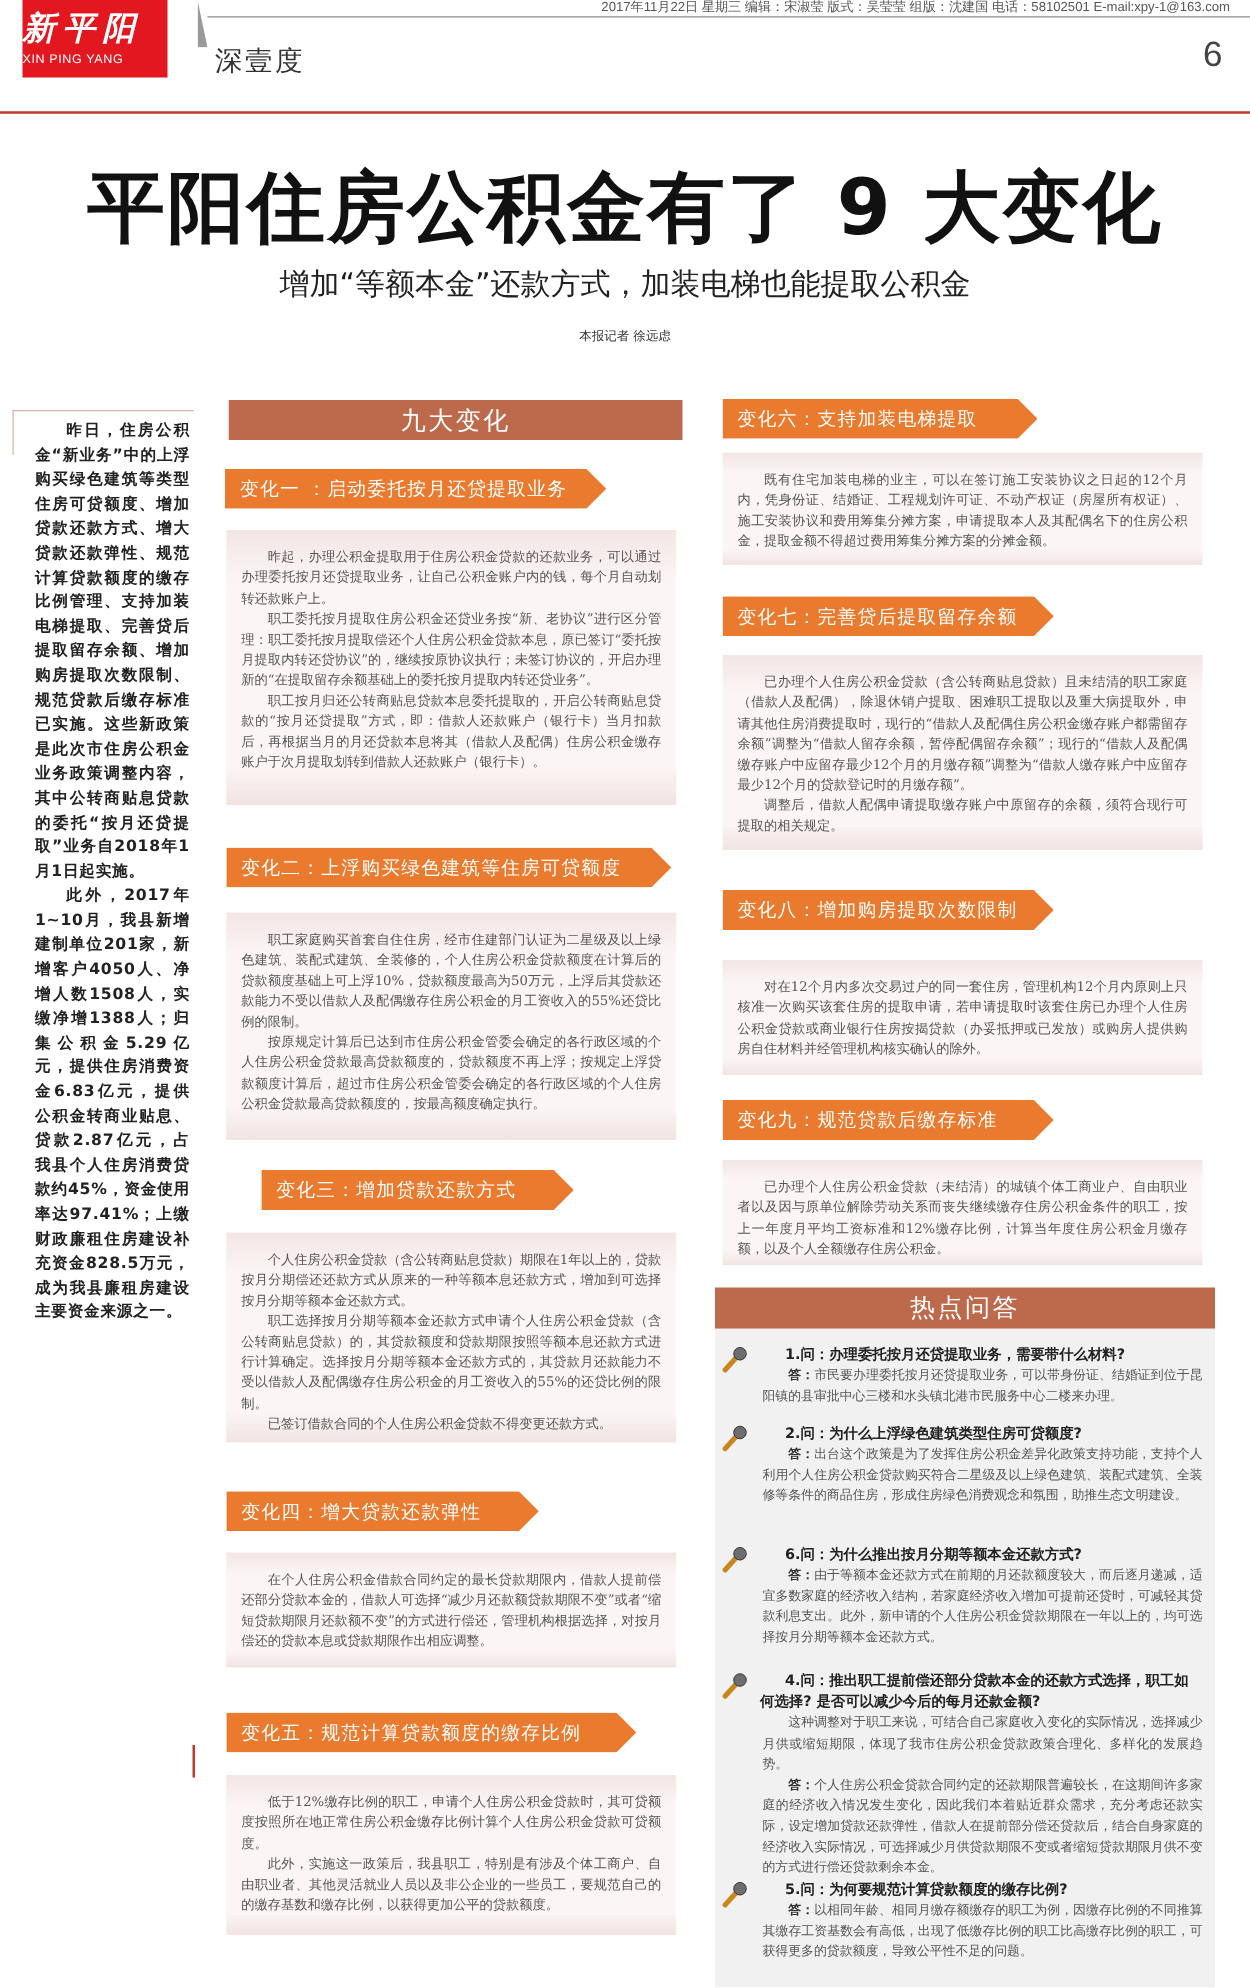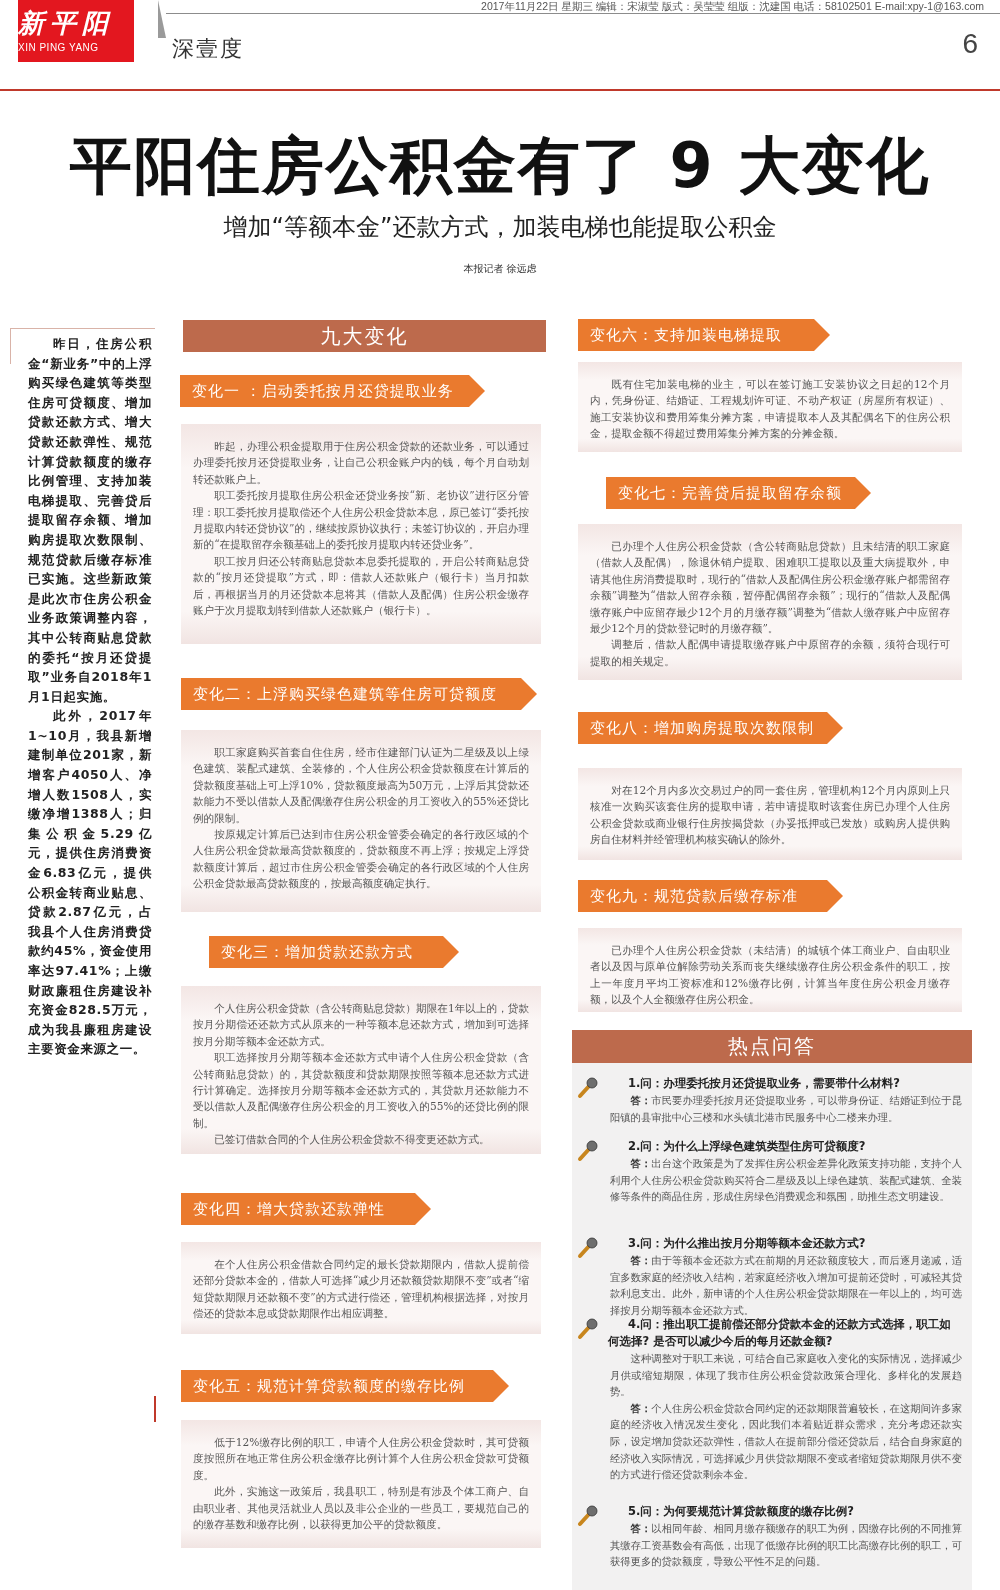--- a/index.html
+++ b/index.html
@@ -139,21 +139,21 @@
 <div class="change-body" style="left:181px; top:1420px; width:360px; height:128px;">
   <p>低于12%缴存比例的职工，申请个人住房公积金贷款时，其可贷额度按照所在地正常住房公积金缴存比例计算个人住房公积金贷款可贷额度。</p>
   <p>此外，实施这一政策后，我县职工，特别是有涉及个体工商户、自由职业者、其他灵活就业人员以及非公企业的一些员工，要规范自己的的缴存基数和缴存比例，以获得更加公平的贷款额度。</p>
 </div>
 
 <div class="change-title" style="left:578px; top:319px; width:252px;">变化六：支持加装电梯提取</div>
 <div class="change-body" style="left:578px; top:362px; width:384px; height:90px;">
   <p>既有住宅加装电梯的业主，可以在签订施工安装协议之日起的12个月内，凭身份证、结婚证、工程规划许可证、不动产权证（房屋所有权证）、施工安装协议和费用筹集分摊方案，申请提取本人及其配偶名下的住房公积金，提取金额不得超过费用筹集分摊方案的分摊金额。</p>
 </div>
 
-<div class="change-title" style="left:578px; top:477px; width:265px;margin-left:28px;">变化七：完善贷后提取留存余额</div>
+<div class="change-title" style="left:578px; top:477px; width:265px;">变化七：完善贷后提取留存余额</div>
 <div class="change-body" style="left:578px; top:524px; width:384px; height:156px;">
   <p>已办理个人住房公积金贷款（含公转商贴息贷款）且未结清的职工家庭（借款人及配偶），除退休销户提取、困难职工提取以及重大病提取外，申请其他住房消费提取时，现行的“借款人及配偶住房公积金缴存账户都需留存余额”调整为“借款人留存余额，暂停配偶留存余额”；现行的“借款人及配偶缴存账户中应留存最少12个月的月缴存额”调整为“借款人缴存账户中应留存最少12个月的贷款登记时的月缴存额”。</p>
   <p>调整后，借款人配偶申请提取缴存账户中原留存的余额，须符合现行可提取的相关规定。</p>
 </div>
 
 <div class="change-title" style="left:578px; top:712px; width:265px;">变化八：增加购房提取次数限制</div>
 <div class="change-body" style="left:578px; top:768px; width:384px; height:92px;">
   <p>对在12个月内多次交易过户的同一套住房，管理机构12个月内原则上只核准一次购买该套住房的提取申请，若申请提取时该套住房已办理个人住房公积金贷款或商业银行住房按揭贷款（办妥抵押或已发放）或购房人提供购房自住材料并经管理机构核实确认的除外。</p>
 </div>
 
@@ -181,25 +181,25 @@
     </svg>
     <p class="qa-q">2.问：为什么上浮绿色建筑类型住房可贷额度?</p>
     <p class="qa-a"><span class="a-label">答：</span><span>出台这个政策是为了发挥住房公积金差异化政策支持功能，支持个人利用个人住房公积金贷款购买符合二星级及以上绿色建筑、装配式建筑、全装修等条件的商品住房，形成住房绿色消费观念和氛围，助推生态文明建设。</span></p>
   </div>
 
   <div class="qa-item" style="top:172px;">
     <svg class="qa-icon" viewBox="0 0 22 22">
       <line x1="4" y1="19" x2="14" y2="8" stroke="#c8861e" stroke-width="4" stroke-linecap="round"></line>
       <circle cx="16" cy="6" r="5" fill="#6e6e6e" stroke="#333" stroke-width="0.8"></circle>
     </svg>
-    <p class="qa-q">3.问：为什么推出按月分期等额本金还款方式?</p>
+    <p class="qa-q">6.问：为什么推出按月分期等额本金还款方式?</p>
     <p class="qa-a"><span class="a-label">答：</span><span>由于等额本金还款方式在前期的月还款额度较大，而后逐月递减，适宜多数家庭的经济收入结构，若家庭经济收入增加可提前还贷时，可减轻其贷款利息支出。此外，新申请的个人住房公积金贷款期限在一年以上的，均可选择按月分期等额本金还款方式。</span></p>
   </div>
 
-  <div class="qa-item" style="top:253px;">
+  <div class="qa-item" style="top:273px;">
     <svg class="qa-icon" viewBox="0 0 22 22">
       <line x1="4" y1="19" x2="14" y2="8" stroke="#c8861e" stroke-width="4" stroke-linecap="round"></line>
       <circle cx="16" cy="6" r="5" fill="#6e6e6e" stroke="#333" stroke-width="0.8"></circle>
     </svg>
     <p class="qa-q wrap">4.问：推出职工提前偿还部分贷款本金的还款方式选择，职工如何选择? 是否可以减少今后的每月还款金额?</p>
     <p class="qa-a">这种调整对于职工来说，可结合自己家庭收入变化的实际情况，选择减少月供或缩短期限，体现了我市住房公积金贷款政策合理化、多样化的发展趋势。</p>
     <p class="qa-a"><span class="a-label">答：</span><span>个人住房公积金贷款合同约定的还款期限普遍较长，在这期间许多家庭的经济收入情况发生变化，因此我们本着贴近群众需求，充分考虑还款实际，设定增加贷款还款弹性，借款人在提前部分偿还贷款后，结合自身家庭的经济收入实际情况，可选择减少月供贷款期限不变或者缩短贷款期限月供不变的方式进行偿还贷款剩余本金。</span></p>
   </div>
 
   <div class="qa-item" style="top:440px;">

